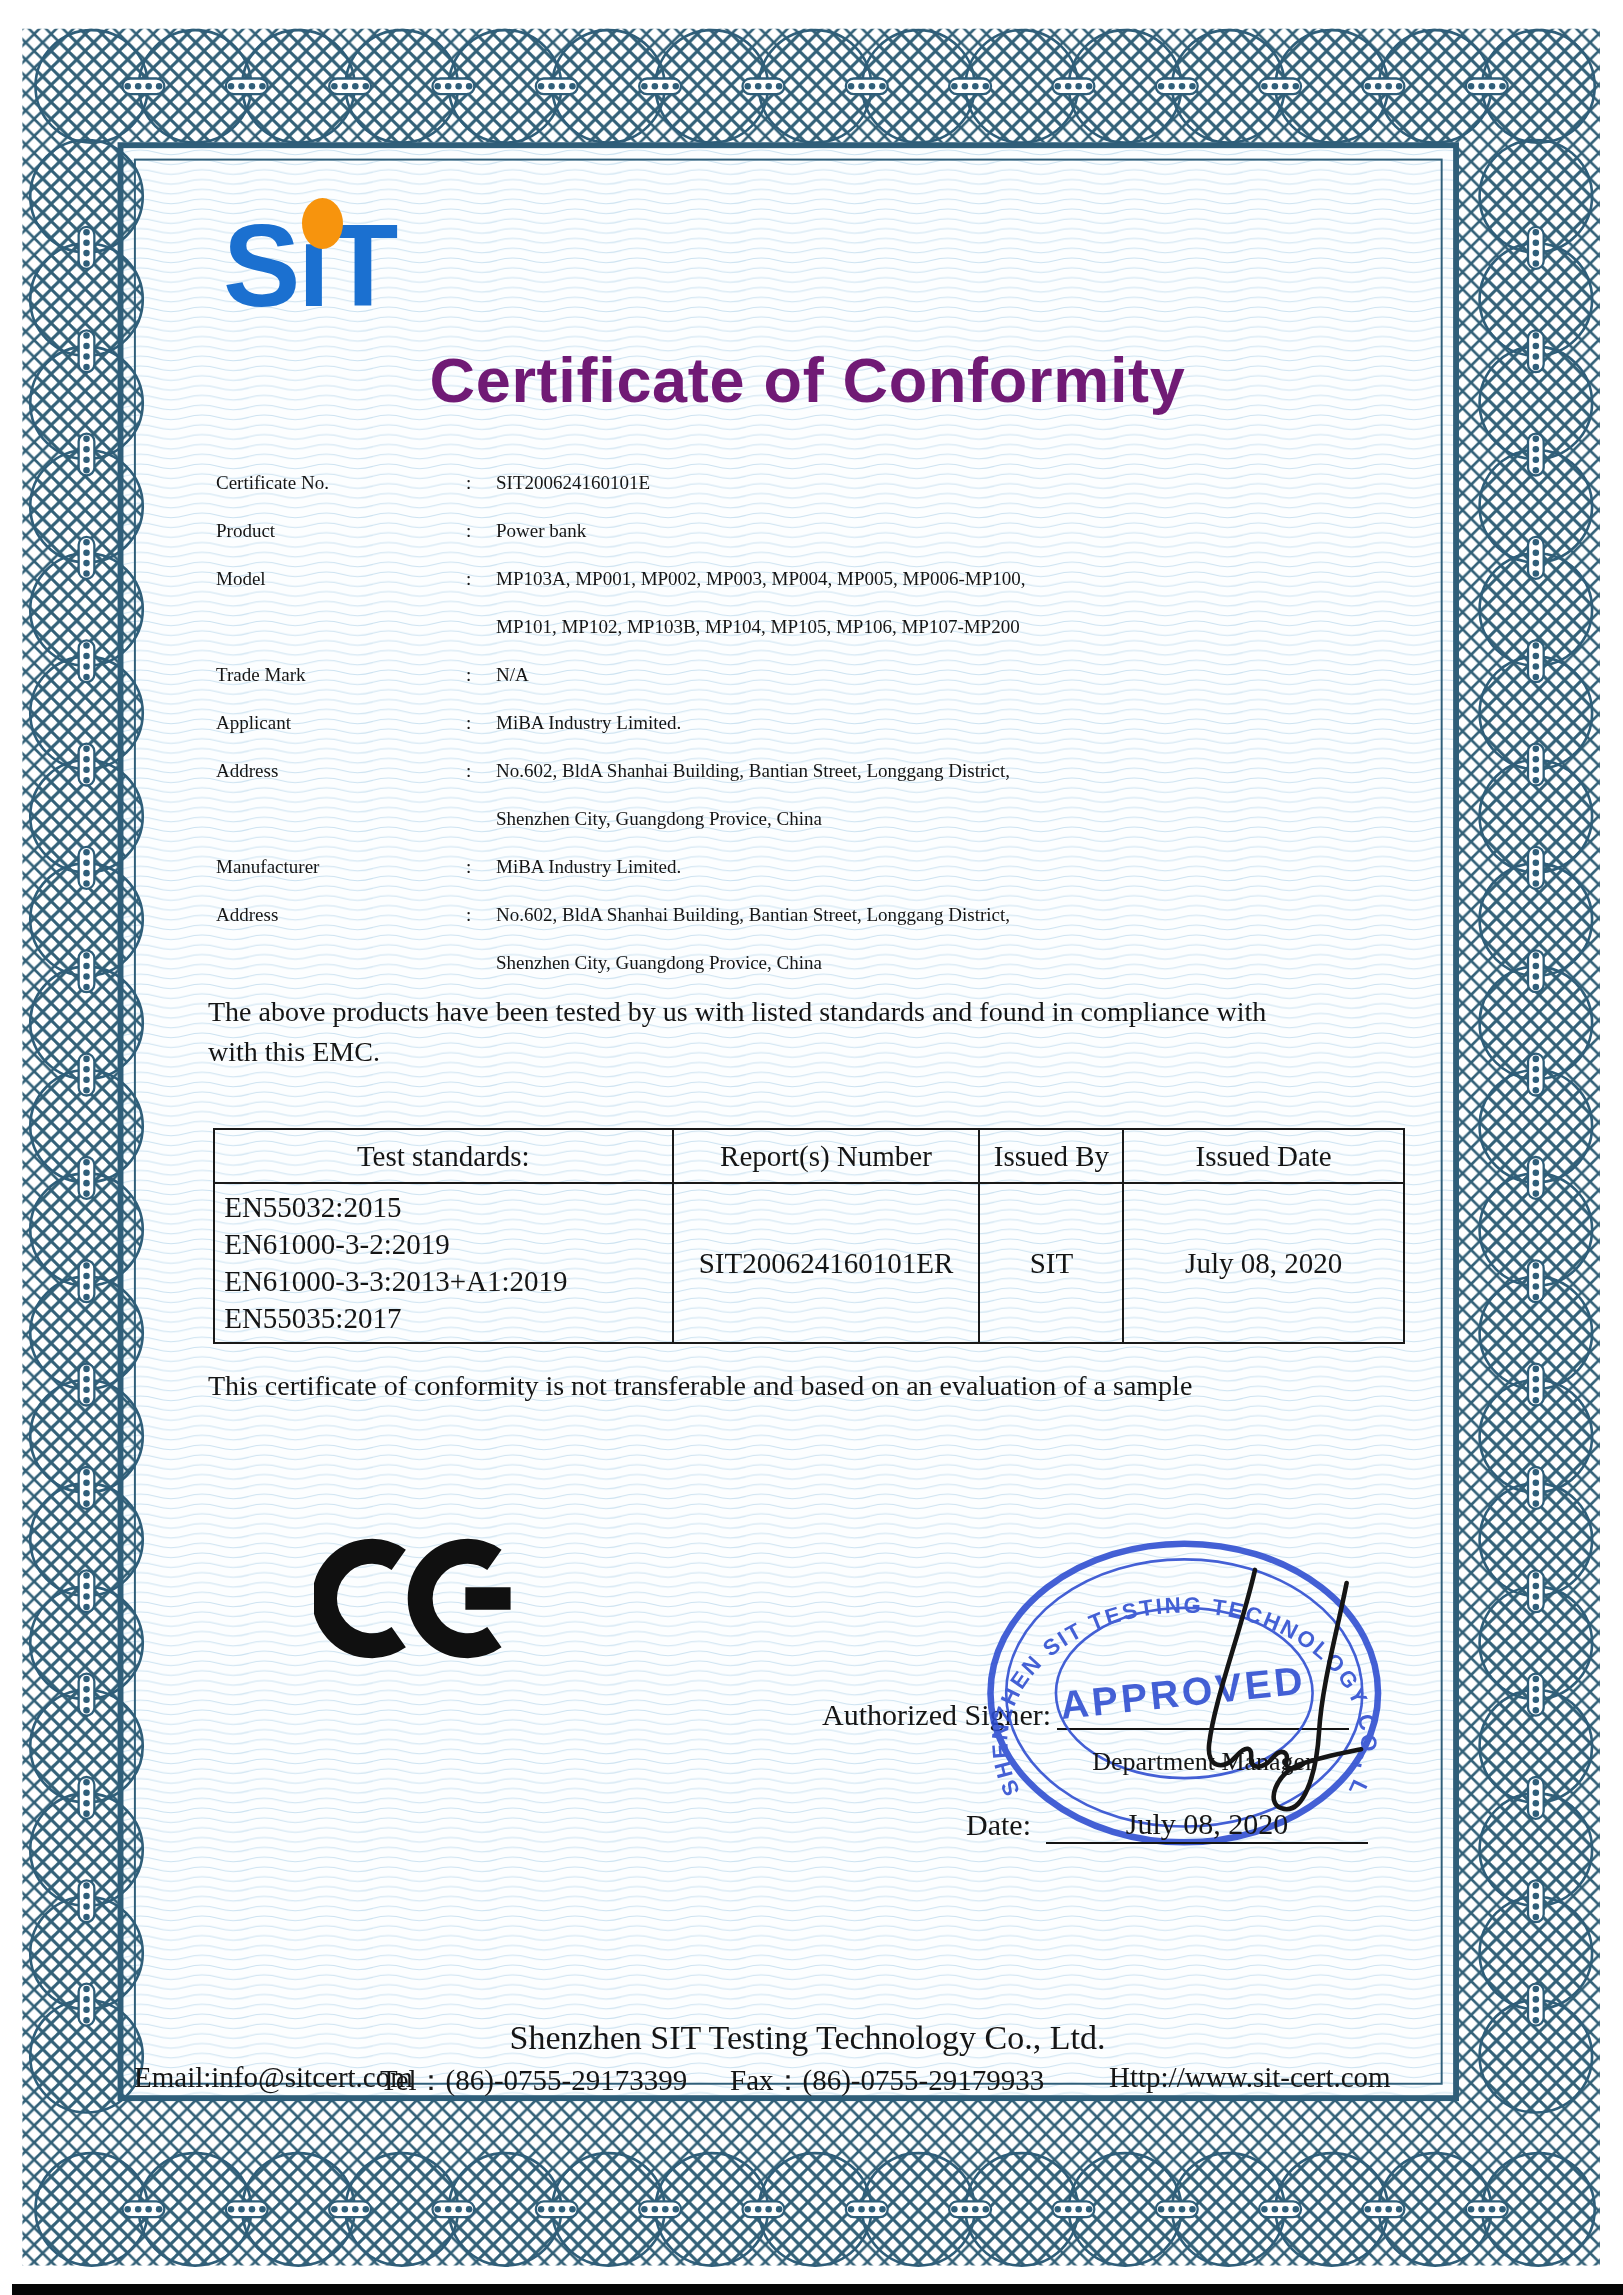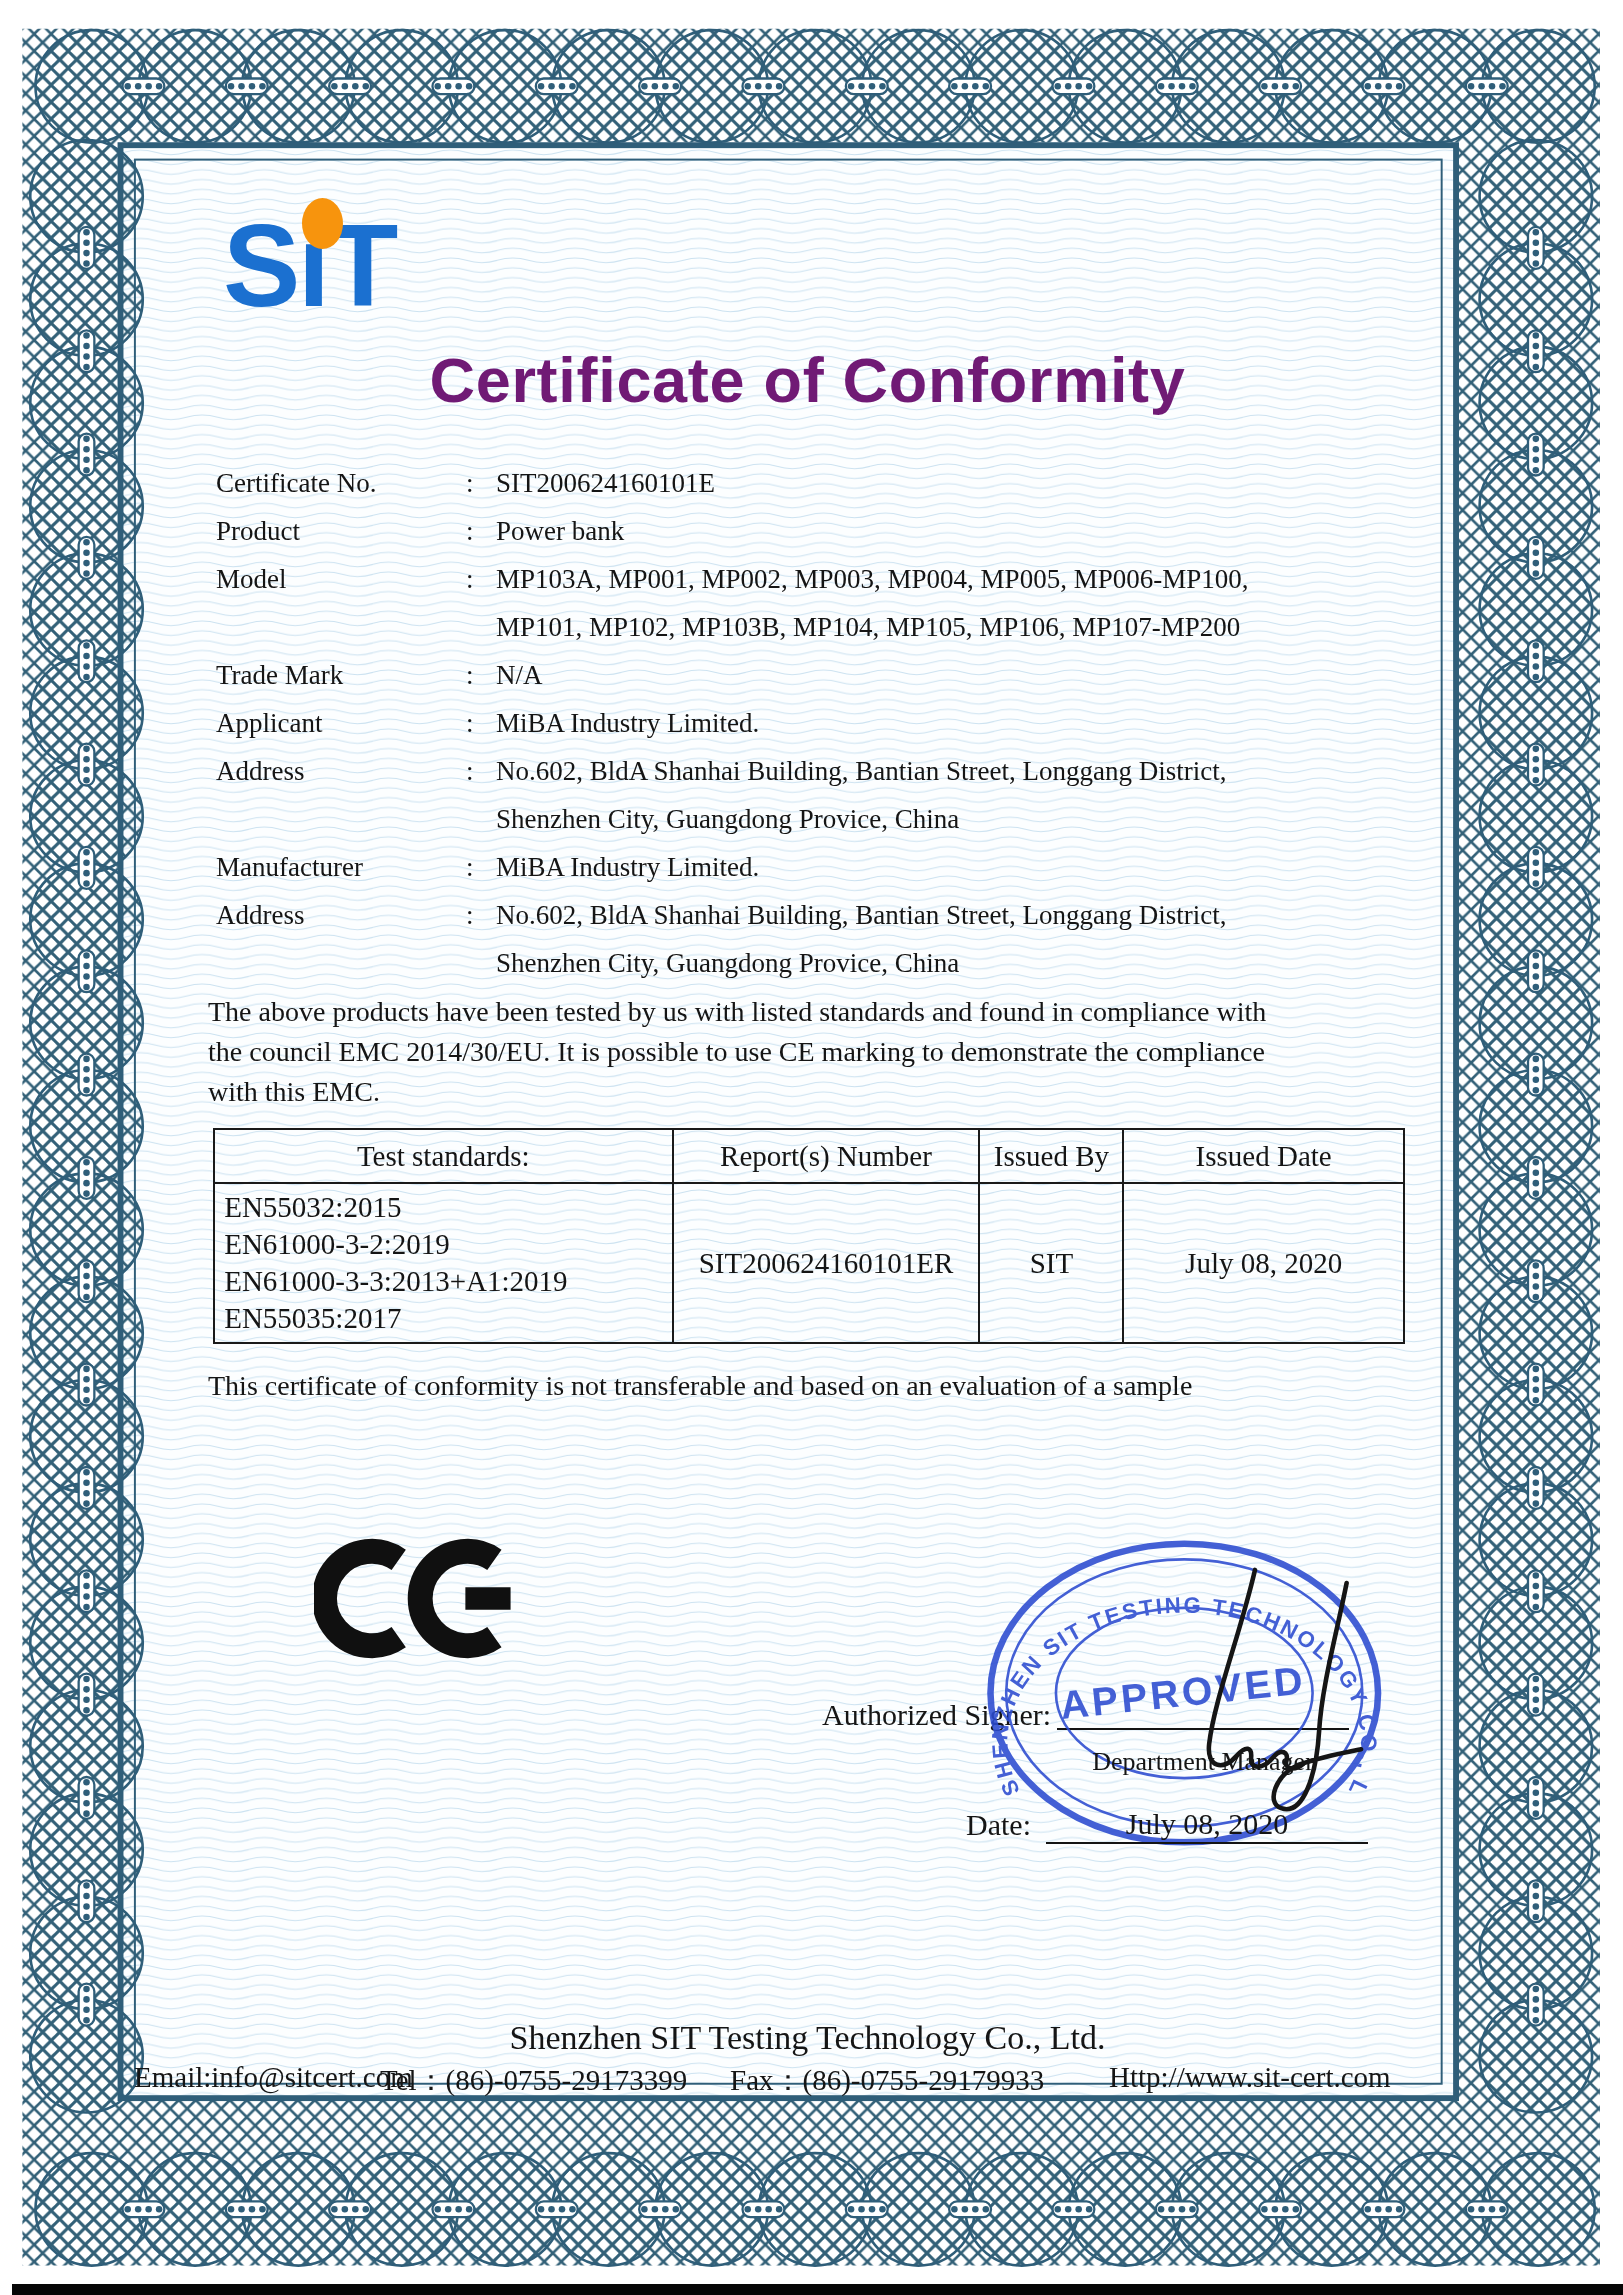--- a/index.html
+++ b/index.html
@@ -14,21 +14,21 @@
         font-weight:900;font-size:116px;line-height:1;color:#1b70d0;letter-spacing:-2.6px;}
   .logo .dot{position:absolute;left:79px;top:-10.5px;width:41px;height:51px;border-radius:50%;
         background:#f7940d;}
 
   
   .title{position:absolute;left:133px;top:344px;width:1325px;text-align:center;
         font-family:"Liberation Sans",sans-serif;font-weight:700;font-size:63px;
         color:#701a75;letter-spacing:0.7px;}
 
   
-  .details{position:absolute;left:204px;top:459px;width:1204px;font-size:27px;}
+  .details{position:absolute;left:204px;top:459px;width:1204px;font-size:19px;}
   .drow{display:flex;height:48px;line-height:48px;}
   .dlabel{width:250px;flex:0 0 250px;}
   .dcolon{width:30px;flex:0 0 30px;}
   .dvalue{flex:1;white-space:nowrap;}
 
   .intro{position:absolute;left:196px;top:992px;width:1125px;font-size:28px;line-height:40px;}
 
   
   table.std{position:absolute;left:201px;top:1128px;width:1192px;border-collapse:collapse;
         font-size:29px;}
@@ -533,21 +533,20 @@
       </div>
       <div class="drow">
         <div class="dlabel"></div>
         <div class="dcolon"></div>
         <div class="dvalue">Shenzhen City, Guangdong Provice, China</div>
       </div>
     </div>
 
     <div class="intro">
       <div>The above products have been tested by us with listed standards and found in compliance with</div>
-      <div>the council EMC 2014/30/EU. It is possible to use CE marking to demonstrate the compliance</div>
       <div>with this EMC.</div>
     </div>
 
     <table class="std">
       <colgroup>
           <col style="width:459px">
           <col style="width:307px">
           <col style="width:144px">
           <col style="width:281px">
         </colgroup>

